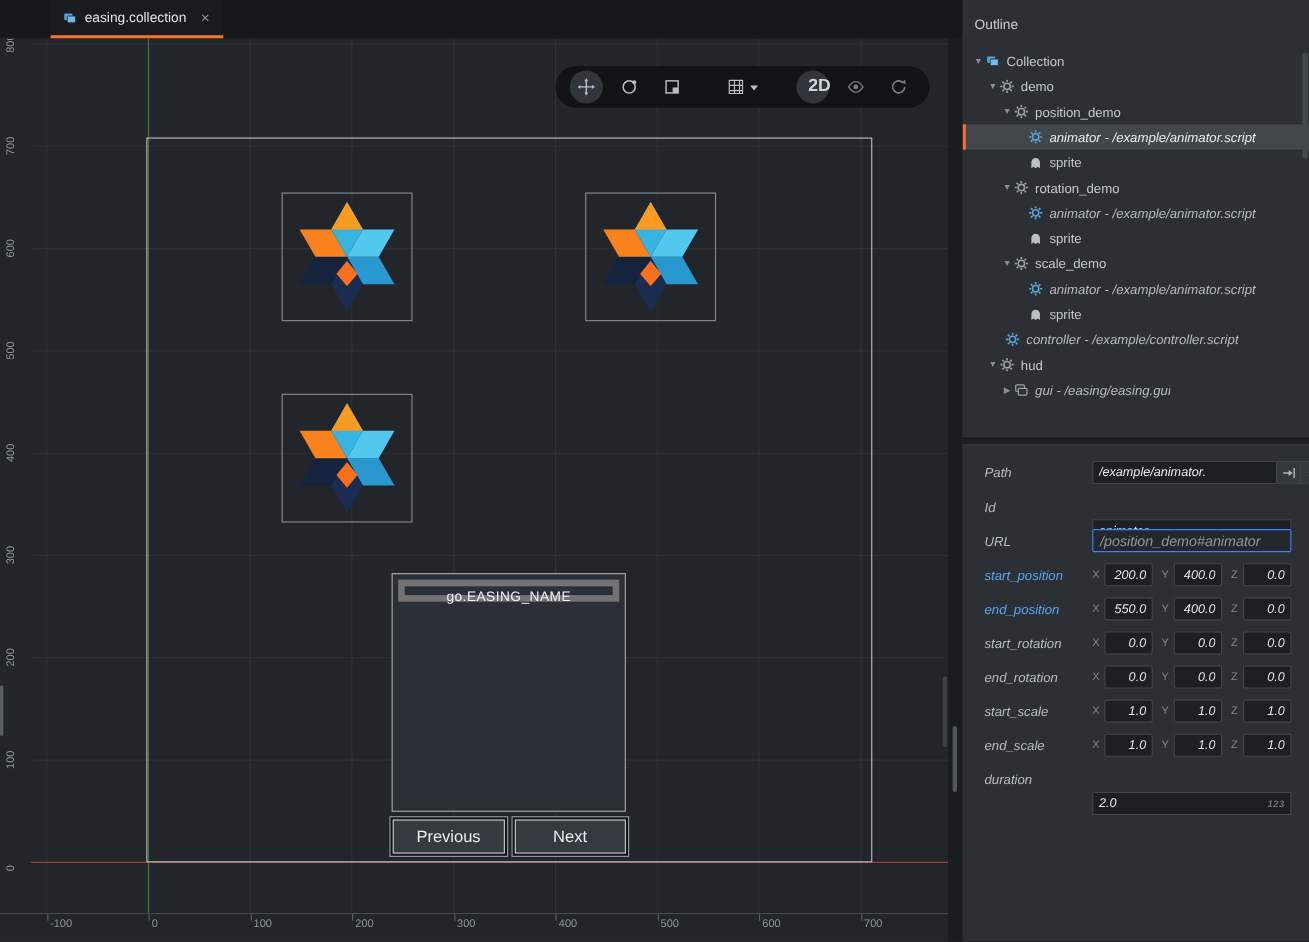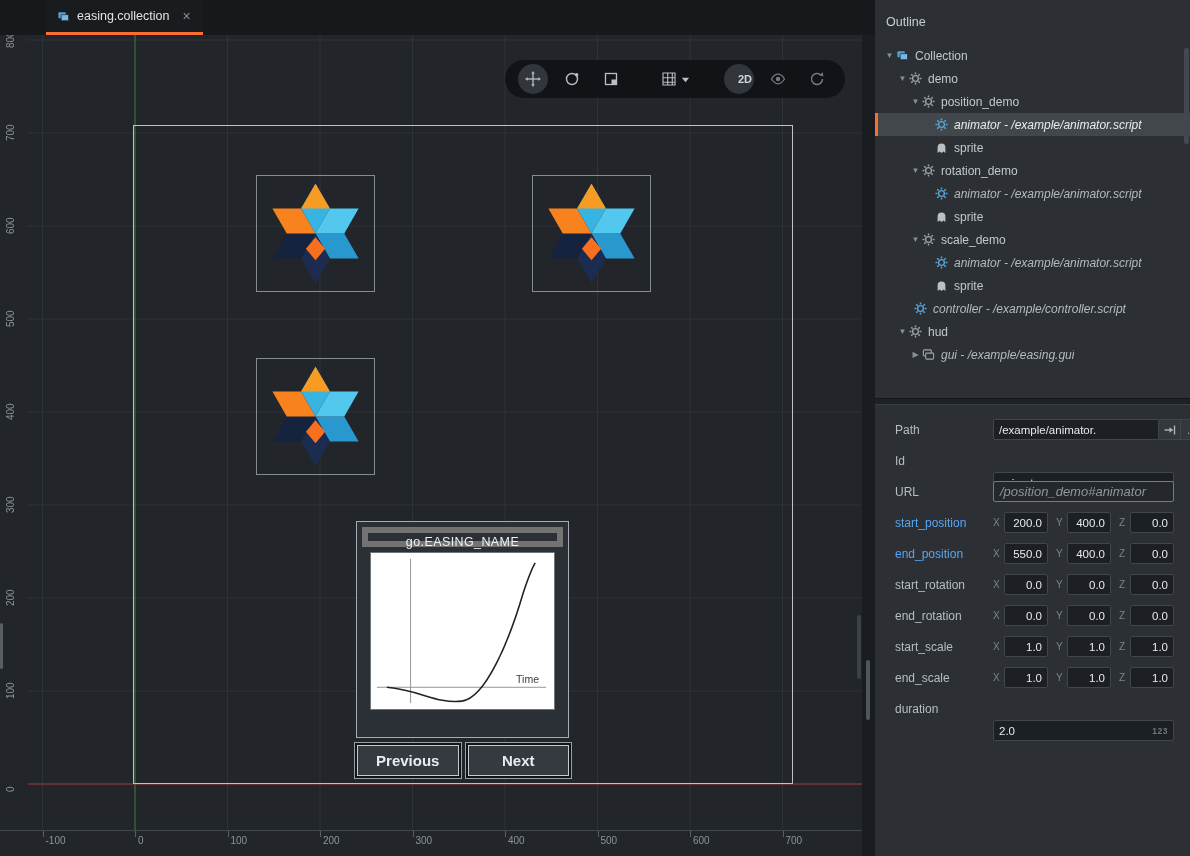--- a/index.html
+++ b/index.html
@@ -48,60 +48,60 @@
   
   .toolbar{position:absolute;top:25px;right:17px;height:38px;background:rgba(16,18,21,.93);
            border-radius:19px;display:flex;align-items:center;padding:0 13px;gap:9px;}
   .tool{width:30px;height:30px;border-radius:50%;display:flex;align-items:center;justify-content:center;
         color:#b9bfc5;cursor:default;flex:0 0 auto;}
   .tool.active{background:#31363c;}
   .tool.dim{color:#757b82;}
   .tool svg{width:16px;height:16px;display:block;}
   .tool-grid{width:46px;border-radius:15px;gap:4px;}
   .tb-gap{width:8px;}
-  .lbl2d{font-size:11px;font-weight:bold;color:#cfd4d8;margin-left:12px;}
+  .lbl2d{font-size:16px;font-weight:bold;color:#cfd4d8;margin-left:12px;}
 
   
   .gui-box{position:absolute;left:356px;top:486px;width:213px;height:217px;background:#2b3036;
            border:1px solid #a7acb1;}
   .gui-title{margin:5px 5px 0;height:20px;line-height:19px;text-align:center;border:6px solid #737373;
              color:#eef1f4;font-size:12.5px;letter-spacing:.4px;}
   .gui-graph{margin:5px 13px 0;height:158px;background:#fff;border:1px solid #70757a;position:relative;}
   .gui-graph svg{position:absolute;left:0;top:0;width:100%;height:100%;}
   .time-label{position:absolute;right:15px;bottom:24px;color:#3c3c3c;font-size:10.5px;}
   .gui-counter{position:absolute;left:0;right:0;bottom:0;height:26px;border-top:1px solid #a7acb1;
                line-height:25px;text-align:center;color:#eef1f3;font-size:14.5px;}
   .gui-buttons{position:absolute;left:354px;top:707px;width:218px;display:flex;gap:3px;}
   .gbtn{flex:1;border:1px solid #9ba0a5;padding:2px;background:#121518;}
-  .gbtn-inner{border:1px solid #c6cbd0;background:#343a40;color:#e9ecef;font-weight:bold;font-size:15px;
+  .gbtn-inner{border:1px solid #c6cbd0;background:#343a40;color:#e9ecef;font-weight:normal;font-size:15px;
               height:31px;line-height:30px;text-align:center;}
 
   
   .panel-right{width:315px;background:var(--panel-bg);position:relative;font-size:12px;overflow:hidden;}
   .panel-header{padding:15px 11px 0;height:44px;color:#c9ced3;font-size:12.5px;}
   .outline-section{height:398px;position:relative;overflow:hidden;}
   .tree-row{height:23px;display:flex;align-items:center;color:#c2c8cd;white-space:nowrap;cursor:default;}
   .tree-row.selected{background:#42474c;border-left:3px solid var(--accent-orange);color:#e8ebee;}
   .twisty{width:13px;flex:0 0 auto;font-size:8px;color:#878e94;text-align:center;}
   .node-icon{width:13px;height:13px;flex:0 0 auto;margin-right:6px;}
   .c-gray{color:#9aa1a7;} .c-blue{color:#58a7db;} .c-pale{color:#b9c0c7;}
   .node-label{overflow:hidden;text-overflow:clip;}
   .node-label.ref{font-style:italic;color:#b4bac0;}
   .tree-row.selected .node-label{color:#e9eced;}
   .sb-track{position:absolute;right:1px;top:48px;width:5px;height:330px;}
   .sb-handle{width:5px;height:96px;background:#43484e;border-radius:2px;}
   .section-divider{height:7px;background:#1e2124;border-top:1px solid #141619;border-bottom:1px solid #3a3f44;}
 
   .props-rows{padding:9px 12px 0 20px;}
   .prop-row{display:flex;align-items:center;height:31px;}
-  .prop-label{width:98px;flex:0 0 auto;color:#b7bdc3;}
+  .prop-label{width:98px;flex:0 0 auto;color:#b7bdc3;font-style:italic;}
   .prop-label.overridden{color:var(--override-blue);}
   .prop-ctrl{flex:1;display:flex;align-items:center;}
   .pfield{background:var(--field-bg);border:1px solid var(--field-border);border-radius:2px;height:21px;
-          color:#e6e9eb;font-size:11.5px;padding:0 5px;font-family:"Liberation Sans",sans-serif;outline:none;}
+          color:#e6e9eb;font-size:11.5px;padding:0 5px;font-family:"Liberation Sans",sans-serif;outline:none;font-style:italic;}
   .grow{flex:1;min-width:0;}
   .wfield{width:181px;margin-top:44px;}
   .vec{width:44px;text-align:right;margin-right:8px;}
   .vec:last-child{margin-right:0;}
   .axis{width:8px;flex:0 0 auto;color:#7d848b;font-size:10px;margin-right:3px;}
   .ro-field{width:181px;height:21px;line-height:20px;background:#24282c;border:1px solid #3b82f6;border-radius:2px;
             color:#8f969c;font-style:italic;font-size:13px;padding:0 6px;overflow:hidden;white-space:nowrap;}
   .res-btn{width:22px;height:21px;background:#33383d;border:1px solid var(--field-border);border-left:none;
            color:#aeb4ba;display:flex;align-items:center;justify-content:center;font-size:11px;padding:0;}
   .res-btn svg{width:12px;height:12px;}
@@ -212,28 +212,20 @@
             </svg>
         </div>
         <div class="sprite" style="left:256px;top:323px">
           <svg viewBox="0 0 120 120">
               <use href="#defold-logo"></use>
             </svg>
         </div>
 
         <div class="gui-box">
           <div class="gui-title">go.EASING_NAME</div>
-          <div class="gui-graph">
-            <svg viewBox="0 0 185 158" preserveAspectRatio="none">
-              <line x1="40" y1="6" x2="40" y2="152" stroke="#8f959b" stroke-width="1"></line>
-              <line x1="6" y1="136" x2="177" y2="136" stroke="#8f959b" stroke-width="1"></line>
-              <path d="M16 136 C50 139 66 153 92 150 C116 147 140 88 154 40 C159 25 163 15 166 10" fill="none" stroke="#232323" stroke-width="1.6"></path>
-            </svg>
-            <span class="time-label">Time</span>
-          </div>
         </div>
         <div class="gui-buttons">
           <div class="gbtn">
             <div class="gbtn-inner">Previous</div>
           </div>
           <div class="gbtn">
             <div class="gbtn-inner">Next</div>
           </div>
         </div>
 
@@ -419,21 +411,21 @@
             <svg class="node-icon c-gray">
               <use href="#icon-gear"></use>
             </svg>
             <span class="node-label">hud</span>
           </div>
           <div class="tree-row" style="padding-left: 34px;">
             <span class="twisty">▶</span>
             <svg class="node-icon c-gray">
               <use href="#icon-gui-layers"></use>
             </svg>
-            <span class="node-label ref">gui - /example/easing.gui</span>
+            <span class="node-label ref">gui - /easing/easing.gui</span>
           </div>
         </div>
       <div class="sb-track">
           <div class="sb-handle"></div>
         </div>
     </div>
 
     <div class="section-divider"></div>
 
     <div>

